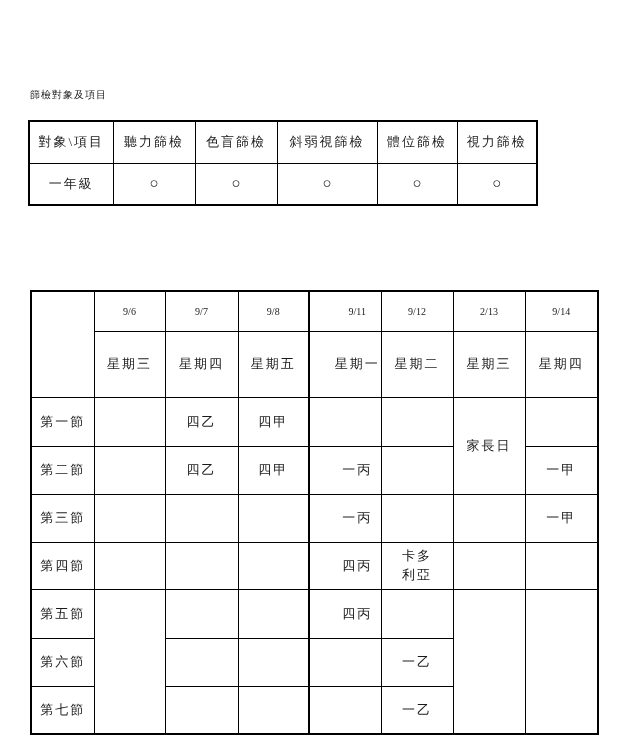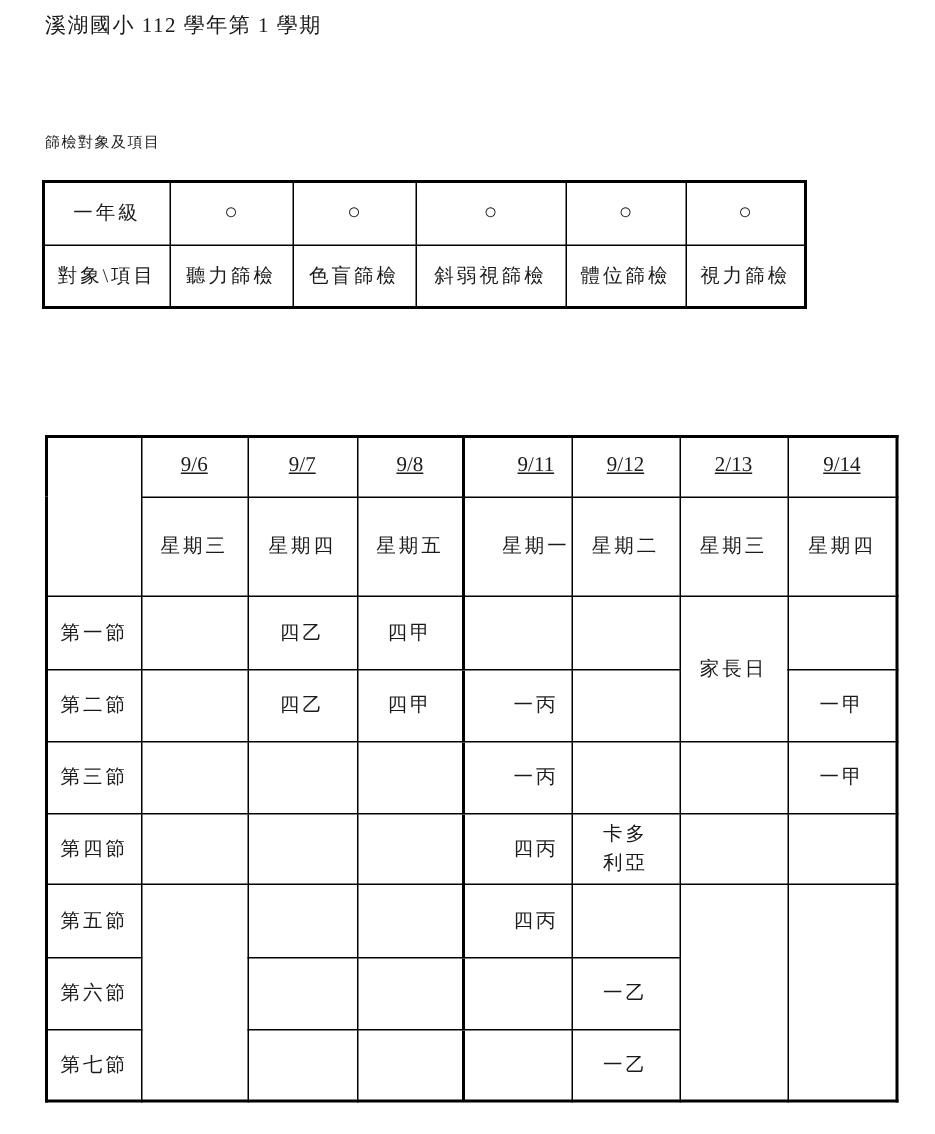--- a/index.html
+++ b/index.html
@@ -62,63 +62,62 @@
     width: 508px;
     border: 2px solid #000000;
   }
   #screening-table tr { height: 42px; }
   #schedule-table {
     left: 30px;
     top: 290px;
     width: 567px;
     border: 2px solid #000000;
   }
-  .date-cell { letter-spacing: 0; font-size: 14px; text-decoration: underline; }
+  .date-cell { letter-spacing: 0; font-size: 10px; }
   .mark { font-size: 15px; font-weight: bold; letter-spacing: 0; }
   .thickL { border-left: 2px solid #000000; padding-left: 24px; }
   .two-line {
     display: inline-block;
     width: 36px;
     word-break: break-all;
     line-height: 1.45;
   }
 </style>
 </head>
 <body>
 
 <div class="page">
 
-  <div class="hdr-line">溪湖國小 112 學年第 1 學期</div>
   <div class="section-label">篩檢對象及項目</div>
 
   <table id="screening-table">
     <colgroup>
       <col style="width:84px">
         <col style="width:82px">
         <col style="width:82px">
       <col style="width:100px">
         <col style="width:80px">
         <col style="width:80px">
     </colgroup>
     <tbody>
         <tr>
-      <td>一年級</td>
-      <td class="mark">○</td>
-      <td class="mark">○</td>
-      <td class="mark">○</td>
-      <td class="mark">○</td>
-      <td class="mark">○</td>
-    </tr>
-    <tr>
       <th>對象\項目</th>
       <th>聽力篩檢</th>
       <th>色盲篩檢</th>
       <th>斜弱視篩檢</th>
       <th>體位篩檢</th>
       <th>視力篩檢</th>
+    </tr>
+    <tr>
+      <td>一年級</td>
+      <td class="mark">○</td>
+      <td class="mark">○</td>
+      <td class="mark">○</td>
+      <td class="mark">○</td>
+      <td class="mark">○</td>
     </tr>
   </tbody>
     </table>
 
   <table id="schedule-table">
     <colgroup>
       <col style="width:63px">
         <col style="width:71px">
         <col style="width:73px">
         <col style="width:71px">

